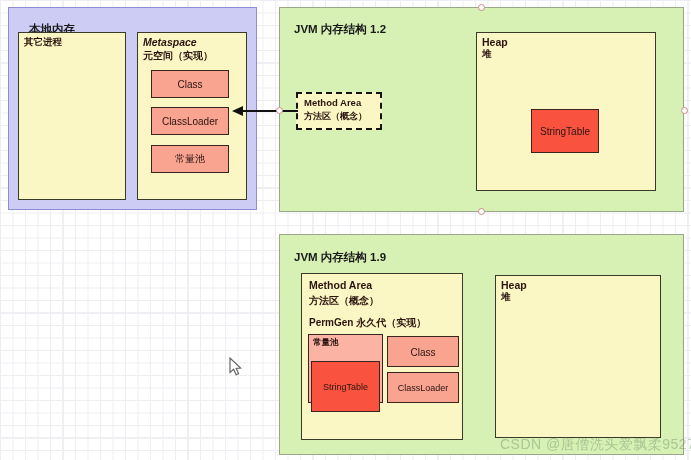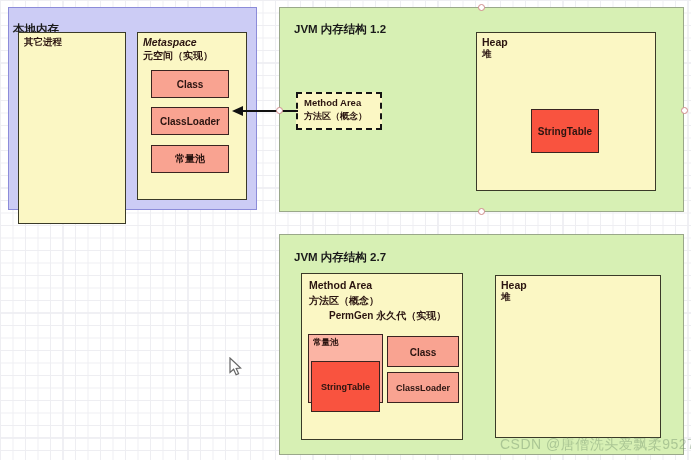--- a/index.html
+++ b/index.html
@@ -77,21 +77,21 @@
     line-height: 1.25;
   }
   .t-12 { font-size: 11.5px; }
 
   .label-center {
     position: absolute;
     left: 0; right: 0;
     top: 50%;
     transform: translateY(-50%);
     text-align: center;
-    font-weight: bold;
+    font-weight: normal;
     font-size: 10px;
     color: #2a1410;
   }
 
   .label-tl {
     position: absolute;
     left: 5px;
     top: 3px;
     font-weight: bold;
     font-size: 9.5px;
@@ -136,24 +136,24 @@
     position: absolute;
     pointer-events: none;
   }
 </style>
 </head>
 <body>
 
 <div id="canvas">
 
   <div class="box local-mem" style="left:8px; top:7px; width:249px; height:203px;">
-    <div class="title t-12" style="left:4px; top:14px;">本地内存</div>
-  </div>
-
-  <div class="box yellow" style="left:18px; top:32px; width:108px; height:192px;">
+    <div class="title t-12" style="left:20px; top:14px;">本地内存</div>
+  </div>
+
+  <div class="box yellow" style="left:18px; top:32px; width:108px; height:168px;">
     <div class="label-tl">其它进程</div>
   </div>
 
   <div class="box yellow" style="left:137px; top:32px; width:110px; height:168px;">
     <div class="label-tl" style="font-size:10.5px;font-style:italic;">Metaspace</div>
     <div class="label-tl" style="top:16px; font-size:10px;">元空间（实现）</div>
   </div>
 
   <div class="box salmon" style="left:151px; top:70px; width:78px; height:28px;">
     <div class="label-center">Class</div>
@@ -187,27 +187,27 @@
   <div class="box yellow" style="left:476px; top:32px; width:180px; height:159px;">
     <div class="label-tl" style="font-size:10.5px;">Heap</div>
     <div class="label-tl" style="top:15px; font-size:9.5px;">堆</div>
   </div>
 
   <div class="box red" style="left:531px; top:97px; width:68px; height:44px;">
     <div class="label-center">StringTable</div>
   </div>
 
   <div class="box jvm-box" style="left:279px; top:234px; width:405px; height:221px;">
-    <div class="title t-12" style="left:14px; top:15px;">JVM 内存结构 2.7</div>
+    <div class="title t-12" style="left:14px; top:15px;">JVM 内存结构 1.9</div>
   </div>
 
   <div class="box yellow" style="left:301px; top:273px; width:162px; height:167px;">
     <div class="label-tl" style="left:7px; top:5px; font-size:10.5px;">Method Area</div>
     <div class="label-tl" style="left:7px; top:20px; font-size:10px;">方法区（概念）</div>
-    <div class="label-tl" style="left:7px; top:35px; font-size:10px;margin-left:20px;">PermGen 永久代（实现）</div>
+    <div class="label-tl" style="left:7px; top:42px; font-size:10px;">PermGen 永久代（实现）</div>
   </div>
 
   <div class="box salmon-light" style="left:308px; top:334px; width:75px; height:69px;">
     <div class="label-tl" style="left:4px; top:2px; font-size:8.5px;">常量池</div>
   </div>
 
   <div class="box red" style="left:311px; top:349px; width:69px; height:51px;">
     <div class="label-center" style="font-size:9px;">StringTable</div>
   </div>
 

